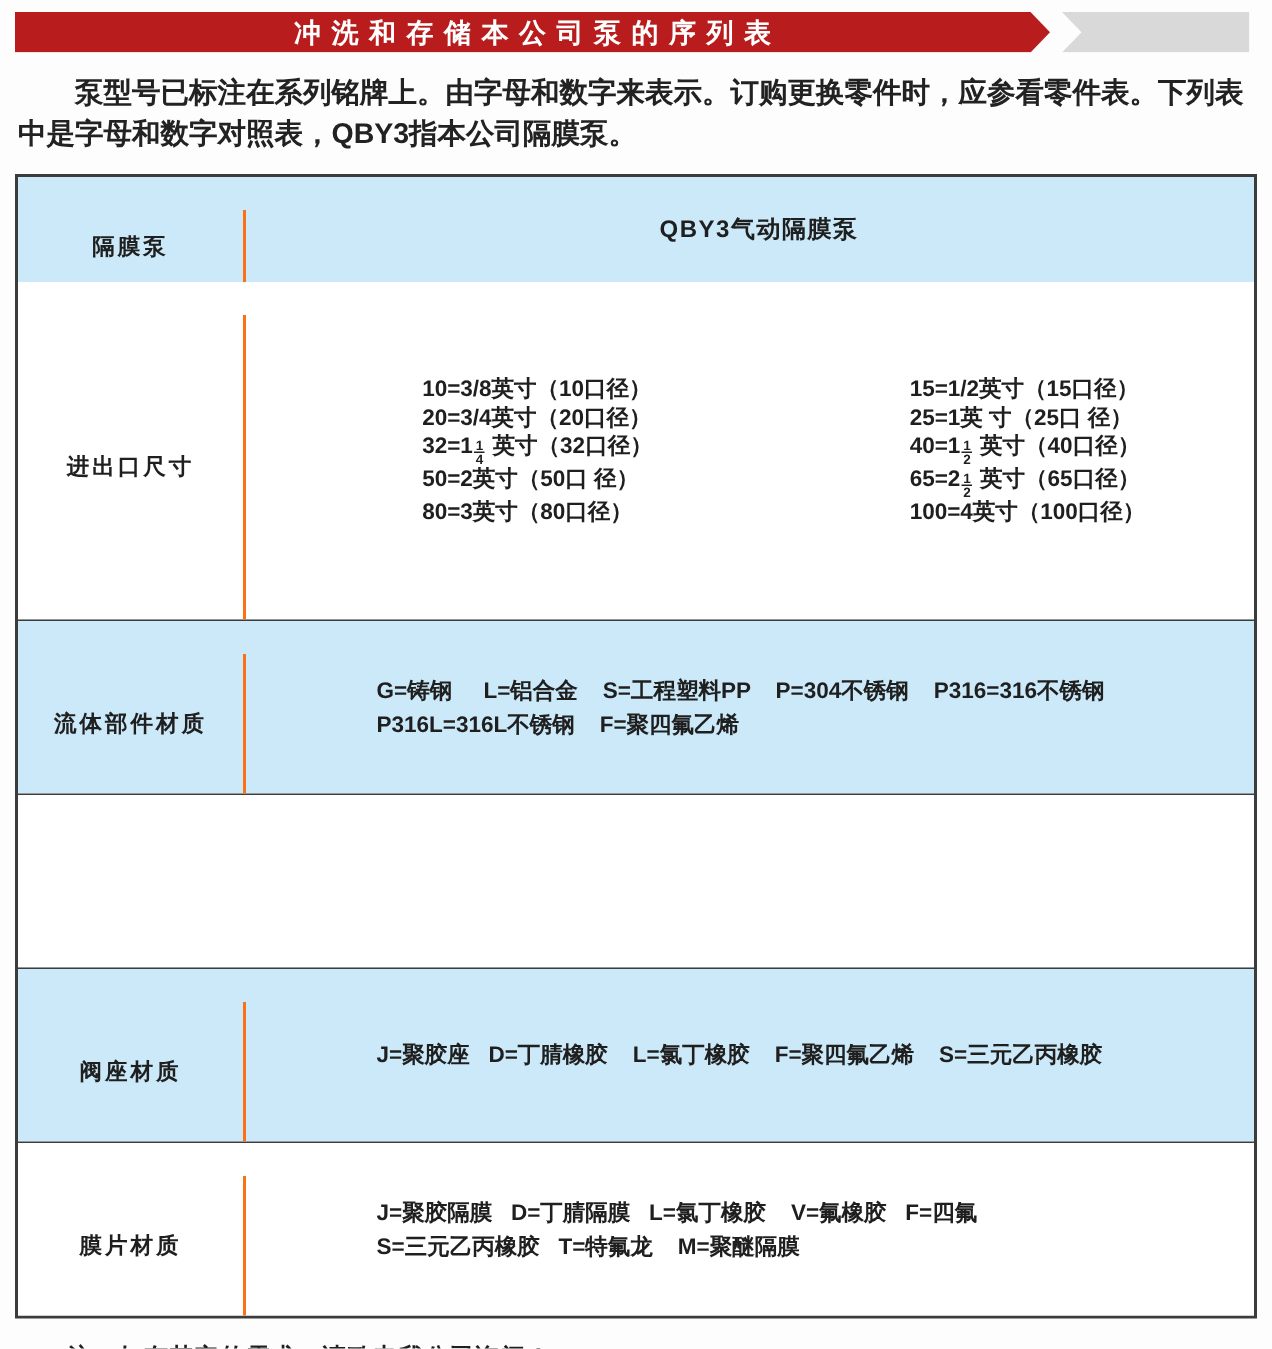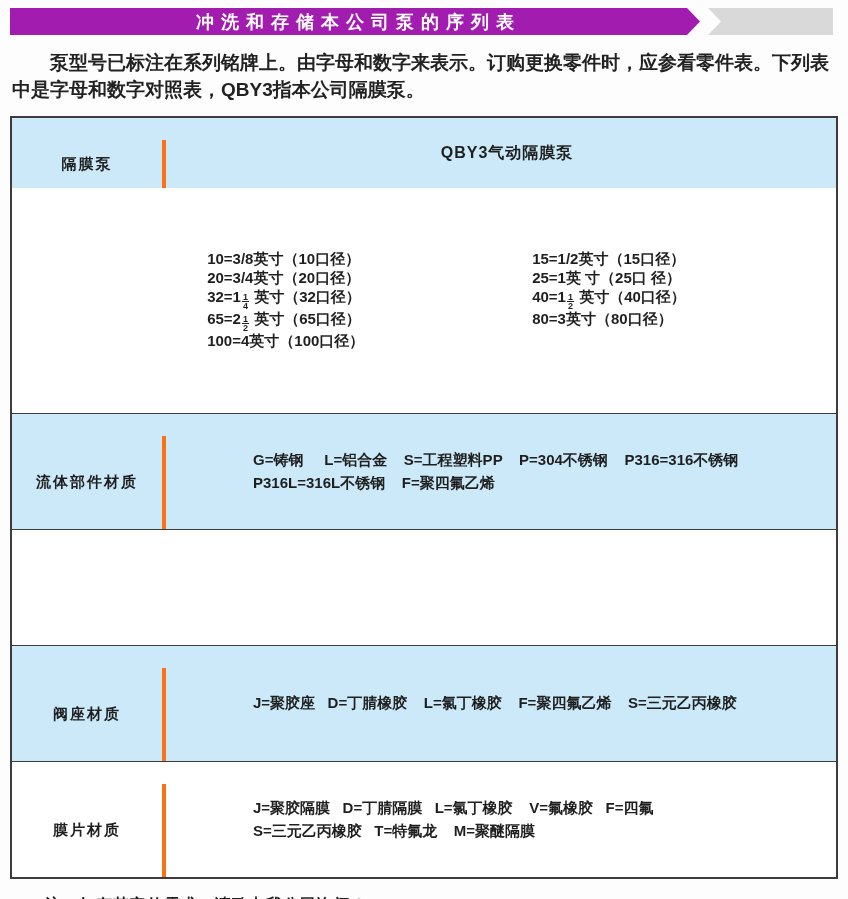--- a/index.html
+++ b/index.html
@@ -8,21 +8,21 @@
     background:#fdfdfd;
     font-family:"Liberation Sans", sans-serif;
     font-weight:bold;
     color:#1f1f1f;
     overflow:hidden;
   }
   
   .banner { position:relative; margin:8px 10px 0 10px; height:27px; width:823px; }
   .banner-blue {
     position:absolute; left:0; top:0; height:100%; width:690px;
-    background:#a21caf;
+    background:#b91c1c;
     clip-path:polygon(0 0, calc(100% - 13px) 0, 100% 50%, calc(100% - 13px) 100%, 0 100%);
     display:flex; align-items:center; justify-content:center;
   }
   .banner-title {
     color:#ffffff; font-size:18px; letter-spacing:7px;
     padding-left:7px; white-space:nowrap;
   }
   .banner-gray {
     position:absolute; left:698px; right:0; top:0; height:100%;
     background:#d9d9d9;
@@ -38,21 +38,21 @@
   
   .ptable {
     margin:13px 10px 0 10px; width:824px;
     border:2px solid #3c3c3c;
   }
   .trow { display:flex; border-top:1px solid #3c3c3c; background:#ffffff; }
   .trow:first-child { border-top:none; }
   .bg-blue { background:#cbe9f8; }
   .label-cell {
     width:150px; flex:0 0 150px;
-    border-right:4px solid #f97316;
+    border-right:2px solid #f97316;
     display:flex; align-items:center; justify-content:center;
     font-size:15px; letter-spacing:2px;margin-top:22px;
   }
   .content-cell { flex:1; display:flex; flex-direction:column; justify-content:center;padding-left:12px; }
   .row-header { height:70px; }
   .row-header .content-cell { align-items:center; font-size:16px; letter-spacing:1px; }
   .row-sizes { height:225px; }
   .row-material { height:115px; }
   .sizes-grid {
     display:grid; grid-template-columns:325px auto;
@@ -84,33 +84,35 @@
 
 <p class="intro">泵型号已标注在系列铭牌上。由字母和数字来表示。订购更换零件时，应参看零件表。下列表中是字母和数字对照表，QBY3指本公司隔膜泵。</p>
 
 <div class="ptable">
   <div class="trow row-header bg-blue">
     <div class="label-cell">隔膜泵</div>
     <div class="content-cell">QBY3气动隔膜泵</div>
   </div>
   <div>
       <div class="trow row-sizes">
+        <div class="label-cell">进出口尺寸</div>
         <div class="content-cell sizes-grid">
           <div class="size-item">10=3/8英寸（10口径）</div>
           <div class="size-item">15=1/2英寸（15口径）</div>
           <div class="size-item">20=3/4英寸（20口径）</div>
           <div class="size-item">25=1英 寸（25口 径）</div>
           <div class="size-item">32=1<span class="frac">
               <span class="num">1</span>
               <span class="den">4</span>
             </span> 英寸（32口径）</div>
           <div class="size-item">40=1<span class="frac">
               <span class="num">1</span>
               <span class="den">2</span>
             </span> 英寸（40口径）</div>
+          <div class="size-item">50=2英寸（50口 径）</div>
           <div class="size-item">65=2<span class="frac">
               <span class="num">1</span>
               <span class="den">2</span>
             </span> 英寸（65口径）</div>
           <div class="size-item">80=3英寸（80口径）</div>
           <div class="size-item">100=4英寸（100口径）</div>
         </div>
       </div>
       <div class="trow row-material bg-blue">
         <div class="label-cell">流体部件材质</div>

